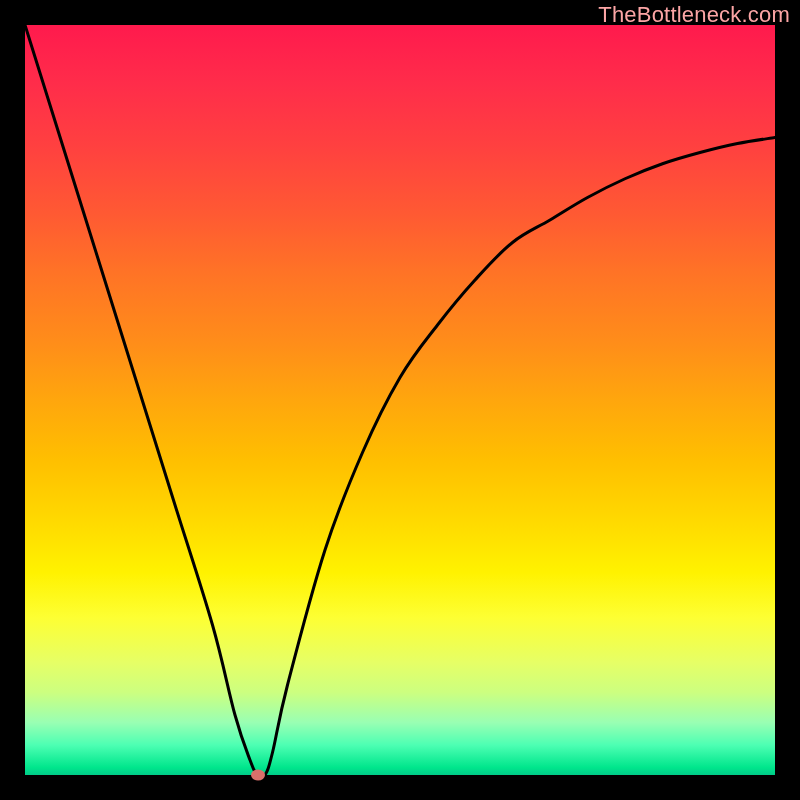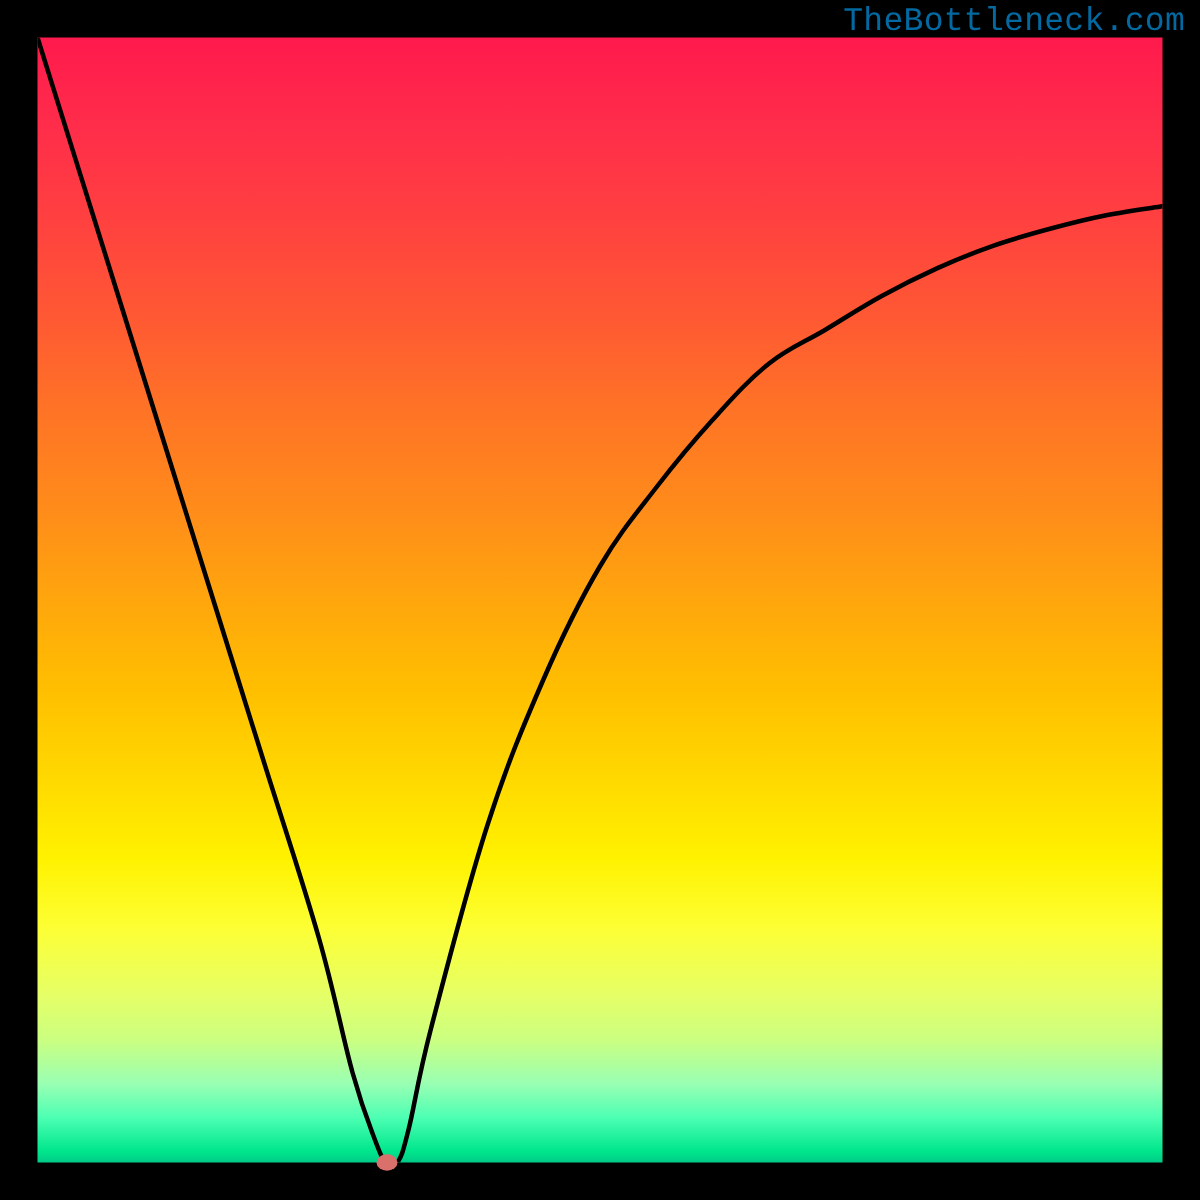--- a/index.html
+++ b/index.html
@@ -33,23 +33,23 @@
       #99ffb3 93%,
       #4dffb3 96%,
       #00e68c 99%,
       #00cc88 100%
     );
   }
   .watermark {
     position: absolute;
     top: 2px;
     right: 10px;
-    font-family: Liberation Mono, monospace;
+    font-family: Liberation Sans, sans-serif;
     font-size: 22px;
-    color: #0369a1;
+    color: #fca5a5;
     letter-spacing: 0.2px;
     font-weight: 500;
   }
   svg.curve {
     position: absolute;
     left: 0;
     top: 0;
     width: 750px;
     height: 750px;
   }

